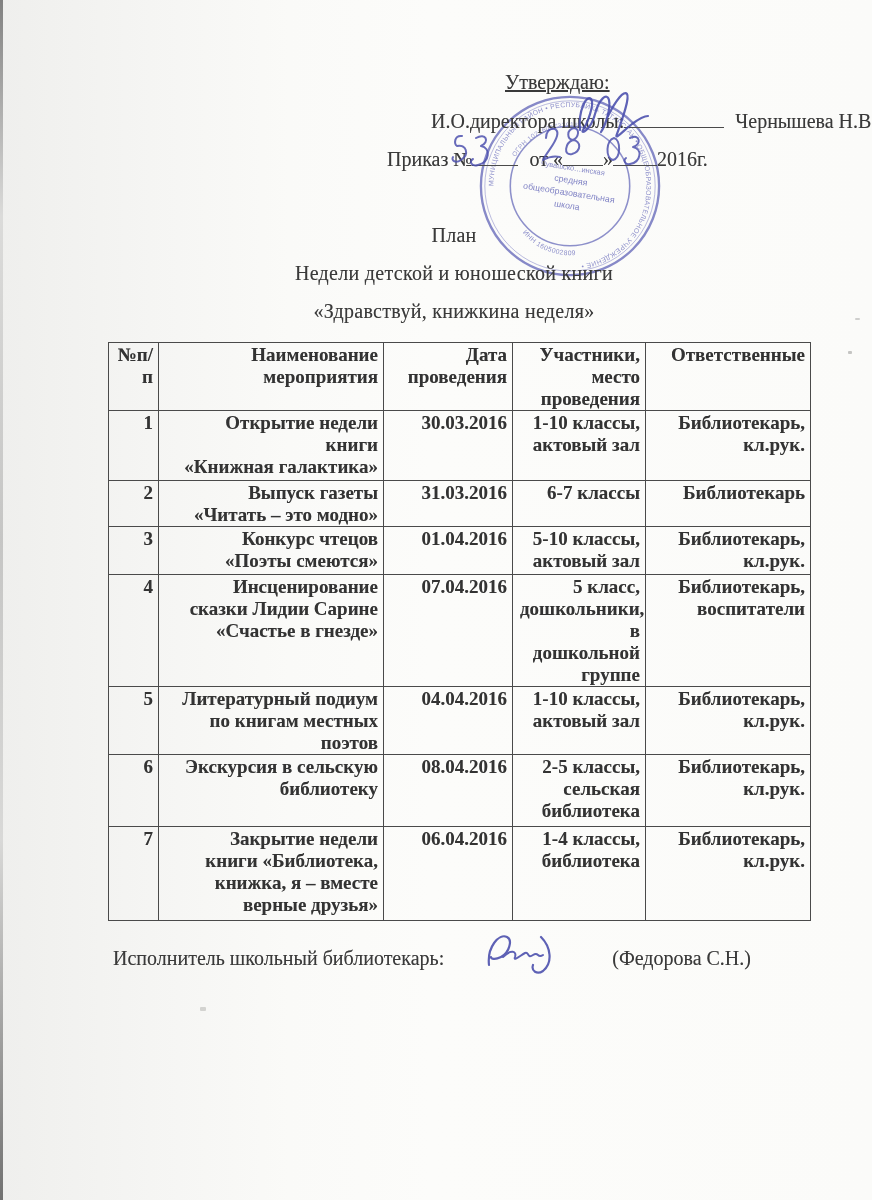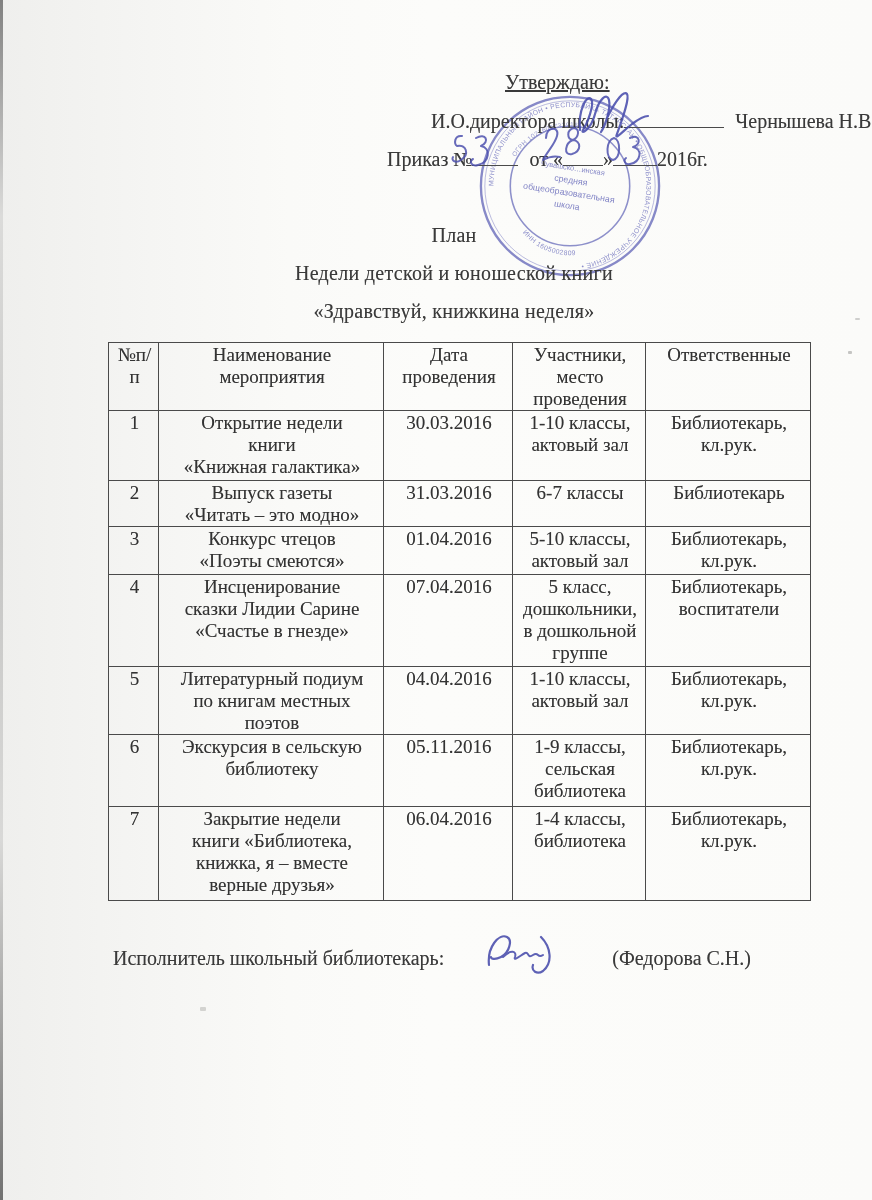--- a/index.html
+++ b/index.html
@@ -23,22 +23,22 @@
   .blank{display:inline-block;border-bottom:1.2px solid #4a4a4a;height:18px;vertical-align:baseline;}
   .titles{position:absolute;left:0;top:0;width:872px;text-align:center;padding-left:18px;box-sizing:border-box;}
   .titles div{position:absolute;width:100%;font-size:20px;letter-spacing:.3px;color:#3a3a3a;
               text-shadow:0 0 .5px rgba(70,70,70,.45);}
   table.plan{
     position:absolute;left:108px;top:342px;width:702px;
     border-collapse:collapse;table-layout:fixed;
     font-size:19px;line-height:22px;color:#333;
   }
   table.plan td,table.plan th{
-    border:1.3px solid #4a4a4a;vertical-align:top;text-align:center;
-    font-weight:normal;padding:1px 5px 0 7px;white-space:pre-line;
+    border:1.3px solid #4a4a4a;vertical-align:top;text-align:right;
+    font-weight:bold;padding:1px 5px 0 7px;white-space:pre-line;
     overflow:hidden;text-shadow:0 0 .5px rgba(70,70,70,.4);
   }
   .footer{position:absolute;left:113px;top:933px;display:flex;align-items:center;gap:21px;}
   .footer .lbl,.footer .nm{font-size:20px;color:#3a3a3a;white-space:nowrap;
                            text-shadow:0 0 .5px rgba(70,70,70,.45);}
   .hw{position:absolute;pointer-events:none;}
   .hw path{fill:none;stroke:#4d51ae;stroke-linecap:round;stroke-linejoin:round;}
   .stamp{position:absolute;left:477px;top:93px;width:186px;height:186px;opacity:.82;}
   .stamp text{fill:#5457b2;font-family:"Liberation Sans","DejaVu Sans",sans-serif;}
   .stamp circle{fill:none;stroke:#5457b2;}
@@ -187,22 +187,22 @@
       <td>04.04.2016</td>
       <td>1-10 классы,
 актовый зал</td>
       <td>Библиотекарь,
 кл.рук.</td>
     </tr>
     <tr style="height:72px">
       <td>6</td>
       <td>Экскурсия в сельскую
 библиотеку</td>
-      <td>05.11.2016</td>
-      <td>1-9 классы,
+      <td>08.04.2016</td>
+      <td>2-5 классы,
 сельская
 библиотека</td>
       <td>Библиотекарь,
 кл.рук.</td>
     </tr>
     <tr style="height:94px">
       <td>7</td>
       <td>Закрытие недели
 книги «Библиотека,
 книжка, я – вместе

